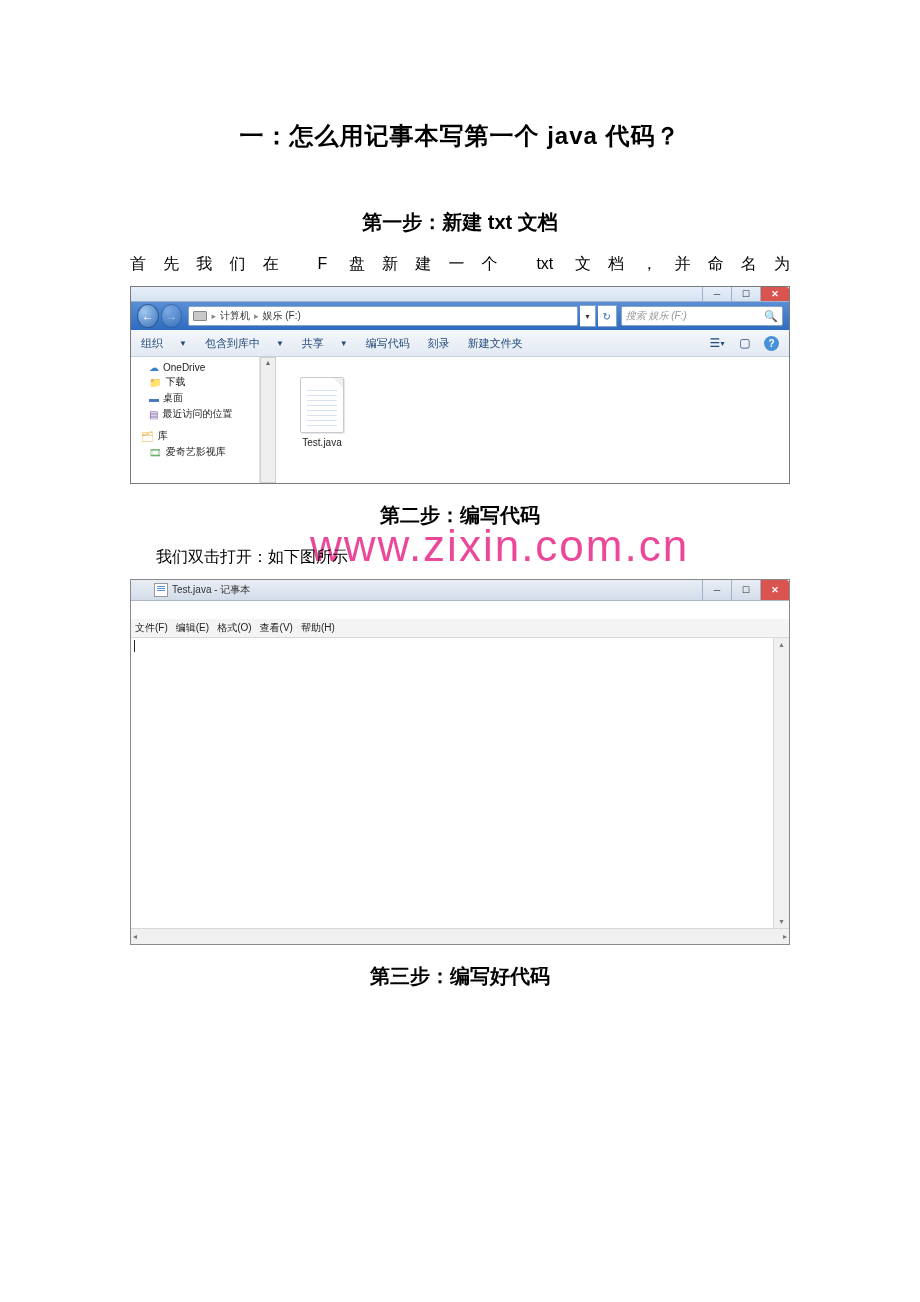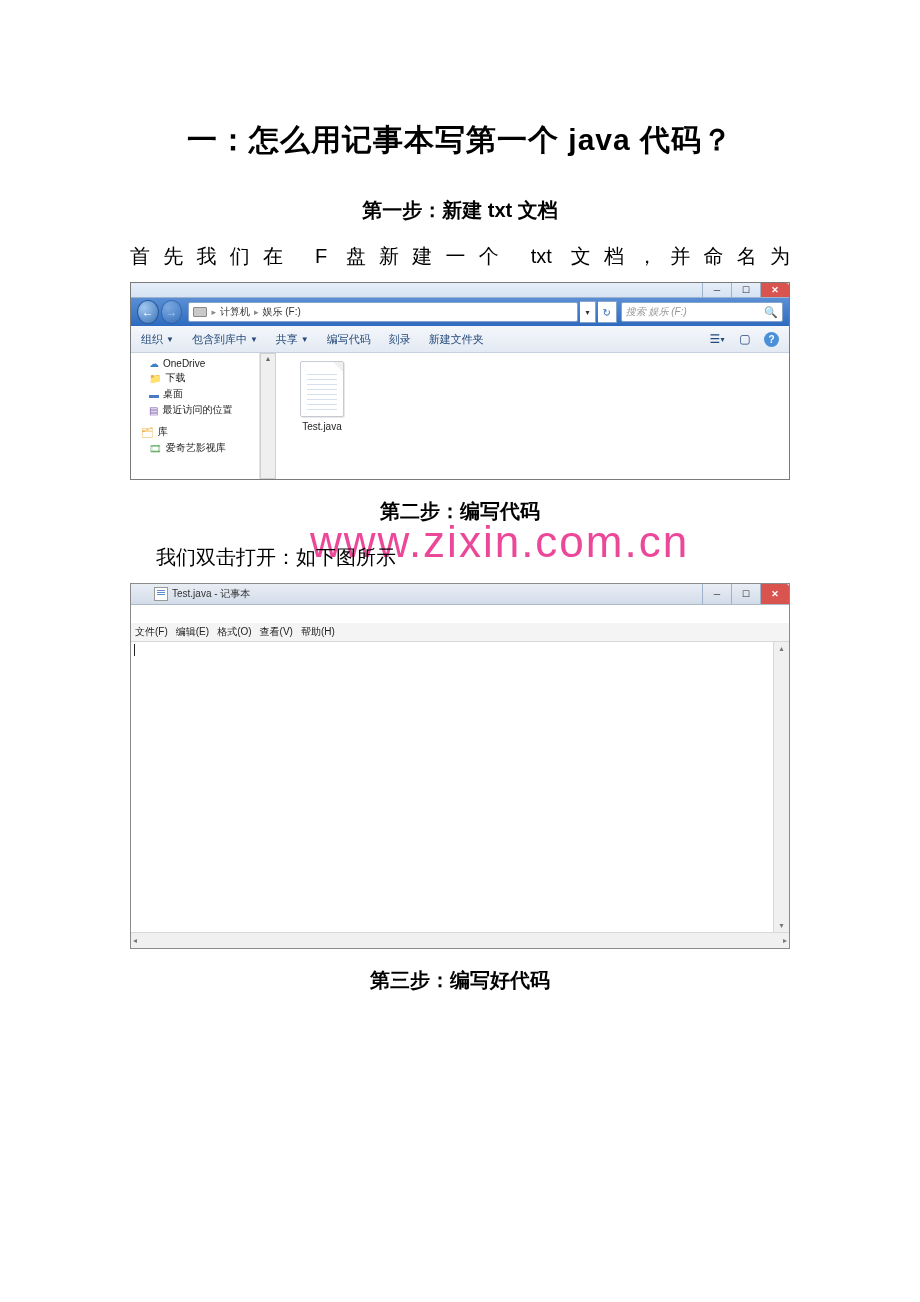--- a/index.html
+++ b/index.html
@@ -6,34 +6,34 @@
     margin: 0;
     padding: 0;
     background: #fff;
     font-family: "SimSun", "Microsoft YaHei", sans-serif;
     width: 920px;
   }
   .page {
     padding: 120px 130px 80px 130px;
   }
   .title {
-    font-size: 30px;
+    font-size: 24px;
     font-weight: bold;
     text-align: center;
-    margin-bottom: 36px;
+    margin-bottom: 57px;
     letter-spacing: 1px;
   }
   .step-heading {
     font-size: 20px;
     font-weight: bold;
     text-align: center;
     margin: 18px 0 12px 0;
   }
   .body-text {
-    font-size: 20px;
+    font-size: 16px;
     line-height: 2.0;
     text-align: justify;
     text-justify: inter-ideograph;
     margin: 0 0 6px 0;
   }
   .justify-wide {
     text-align-last: justify;
   }
   
   .watermark-wrap {
@@ -187,21 +187,21 @@
     display: flex;
     align-items: center;
     padding: 0 10px;
     gap: 18px;
     font-size: 11px;
     color: #244a7a;
   }
   .tb-item {
     display: flex;
     align-items: center;
-    gap: 3px;
+    gap: 16px;
   }
   .tb-arrow { font-size: 8px; }
   .tb-right {
     margin-left: auto;
     display: flex;
     align-items: center;
     gap: 10px;
   }
   .tb-ico {
     width: 18px;
@@ -256,21 +256,21 @@
     font-size: 8px;
     color: #666;
   }
   .ico-cloud { color: #3a82c8; }
   .ico-folder { color: #f0b24a; }
   .ico-desktop { color: #4a7ac2; }
   .ico-recent { color: #7a5aa8; }
   .ico-lib { color: #5aa85a; }
   .exp-content {
     flex: 1;
-    padding: 8px 10px;
+    padding: 20px 10px;
   }
   .file-tile {
     width: 72px;
     text-align: center;
     font-size: 10px;
     color: #222;
   }
   .file-icon {
     width: 42px;
     height: 54px;

